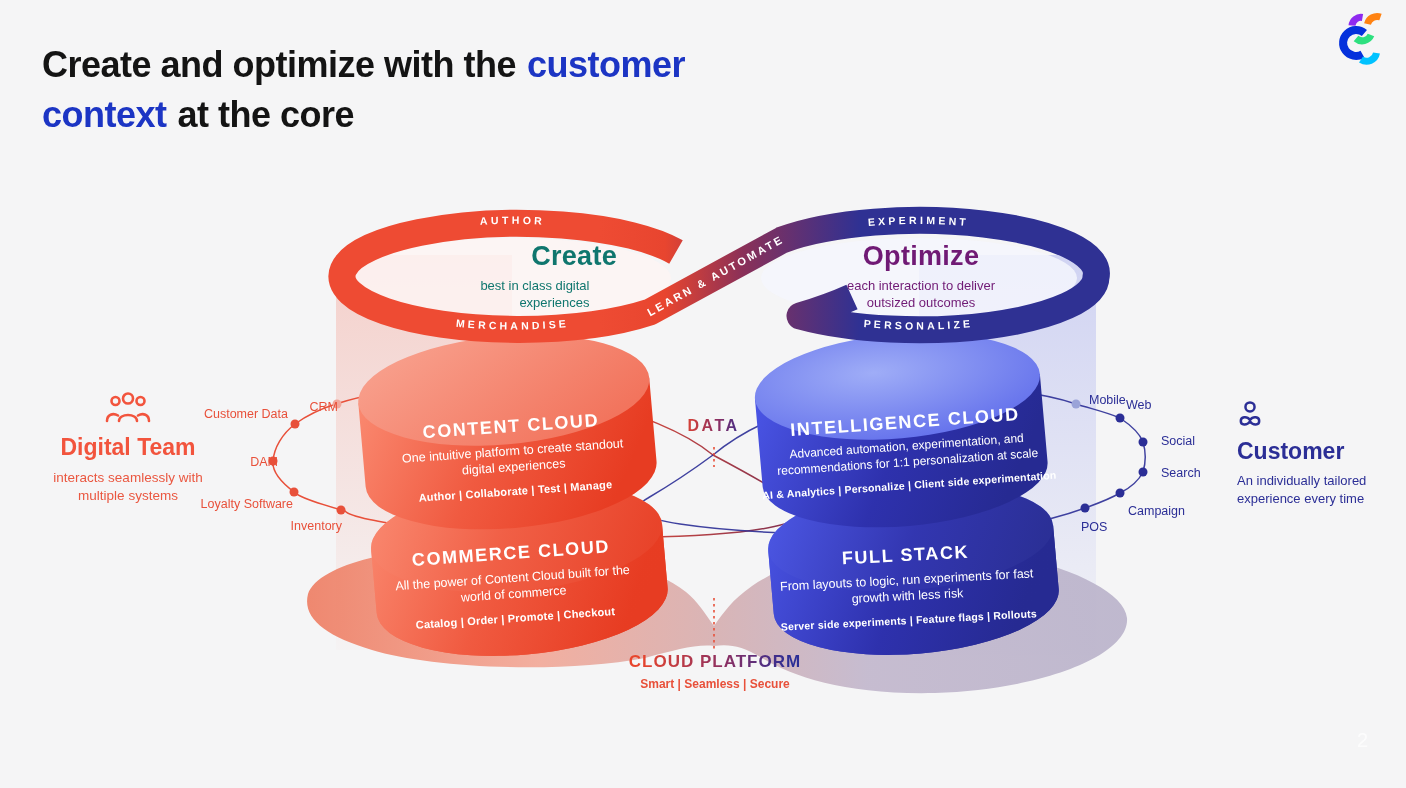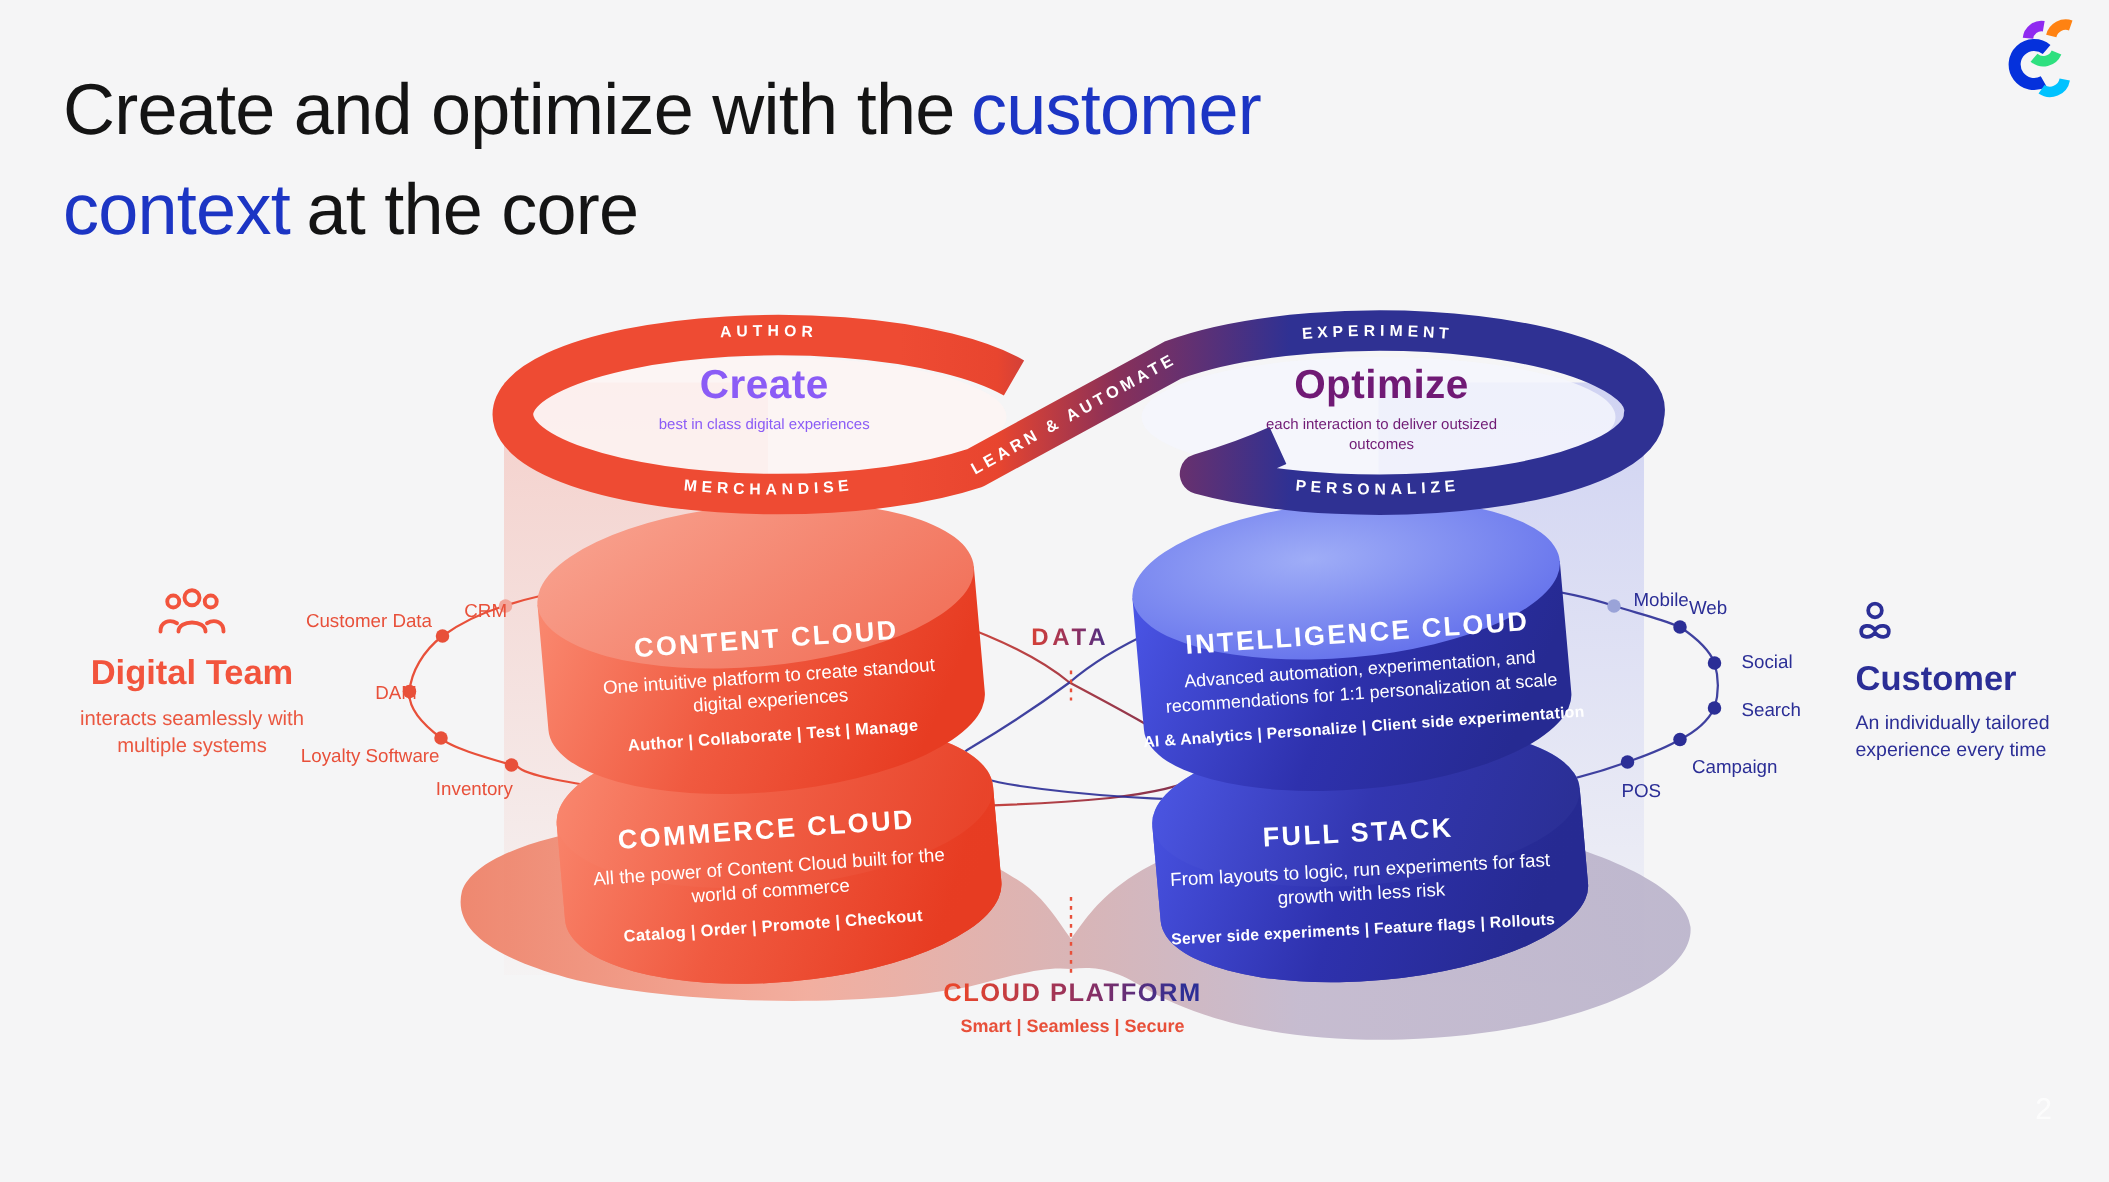--- a/index.html
+++ b/index.html
@@ -1,29 +1,29 @@
 <!DOCTYPE html>
 <html><head>
 <meta charset="utf-8">
 <style>
   html,body{margin:0;padding:0;}
   body{width:1406px;height:788px;background:#f5f5f6;font-family:"Liberation Sans",sans-serif;overflow:hidden;}
   .page{position:relative;width:1406px;height:788px;background:#f5f5f6;}
   svg text{font-family:"Liberation Sans",sans-serif;}
 
-  .headline{position:absolute;left:42px;top:40px;font-size:48px;font-weight:normal;color:#141414;line-height:1.4;letter-spacing:-0.5px;}
+  .headline{position:absolute;left:42px;top:40px;font-size:36px;font-weight:bold;color:#141414;line-height:1.4;letter-spacing:-0.5px;}
   .headline .accent{color:#1c35c4;}
   .sp{margin-left:11px;}
 
   .logo{position:absolute;right:16px;top:12px;width:54px;height:54px;}
 
   .loop-text{position:absolute;text-align:center;}
   .loop-title{font-size:27px;font-weight:600;letter-spacing:0.3px;}
-  .loop-sub{font-size:10px;line-height:1.32;margin:5px auto 0;}
-  .red-t{color:#8b5cf6;}
+  .loop-sub{font-size:13px;line-height:1.32;margin:5px auto 0;}
+  .red-t{color:#0f766e;text-align:right;}
   .blue-t{color:#701a75;}
 
   .cyl-text{position:absolute;color:#ffffff;text-align:center;}
   .cyl-title{font-weight:bold;font-size:18px;letter-spacing:1.6px;}
   .cyl-sub{font-size:12.5px;line-height:1.3;margin:6px auto 0;}
   .cyl-feat{font-size:11px;font-weight:bold;margin-top:9px;letter-spacing:0.2px;}
 
   .grad-text{font-weight:bold;background:linear-gradient(90deg,#e8452c 15%,#8a2f63 55%,#2b2e96 85%);
     -webkit-background-clip:text;background-clip:text;color:transparent;}
   .data-hub{position:absolute;left:666px;top:417px;width:95px;text-align:center;font-size:16px;letter-spacing:2.5px;}

